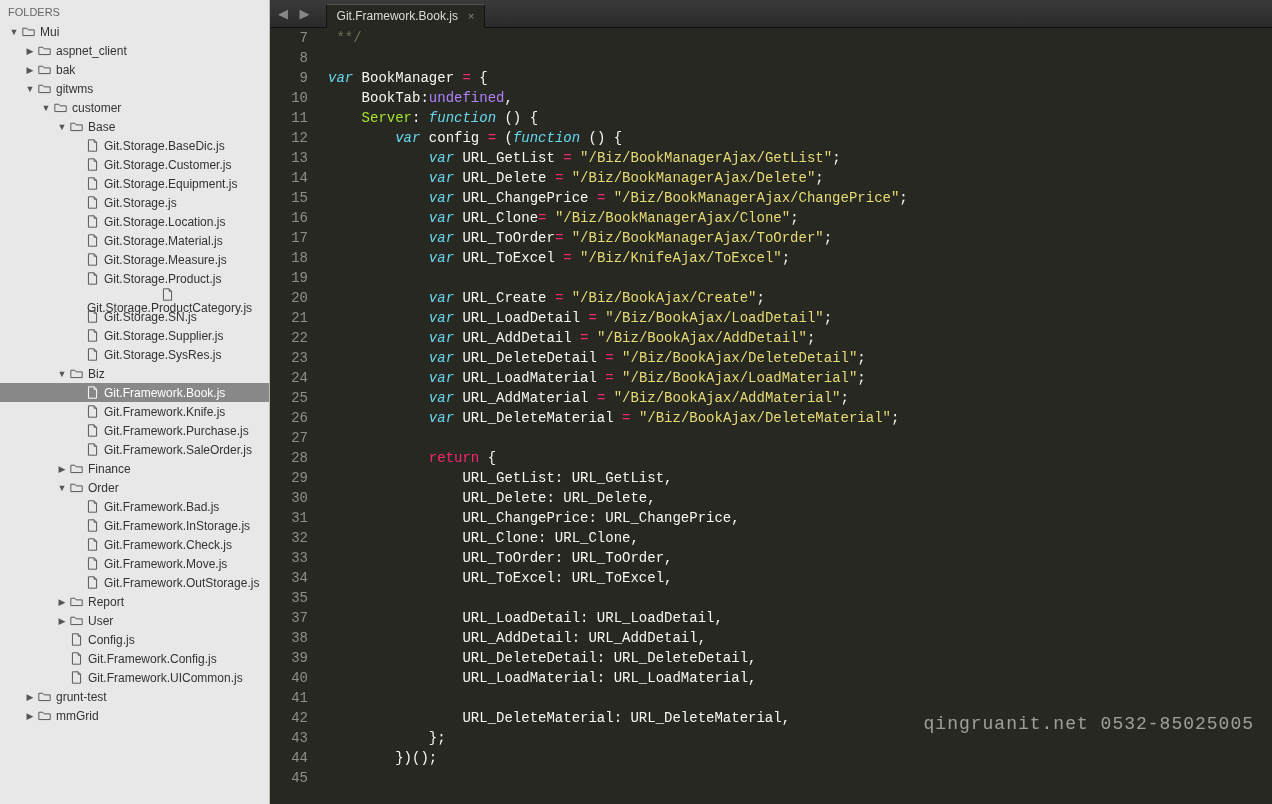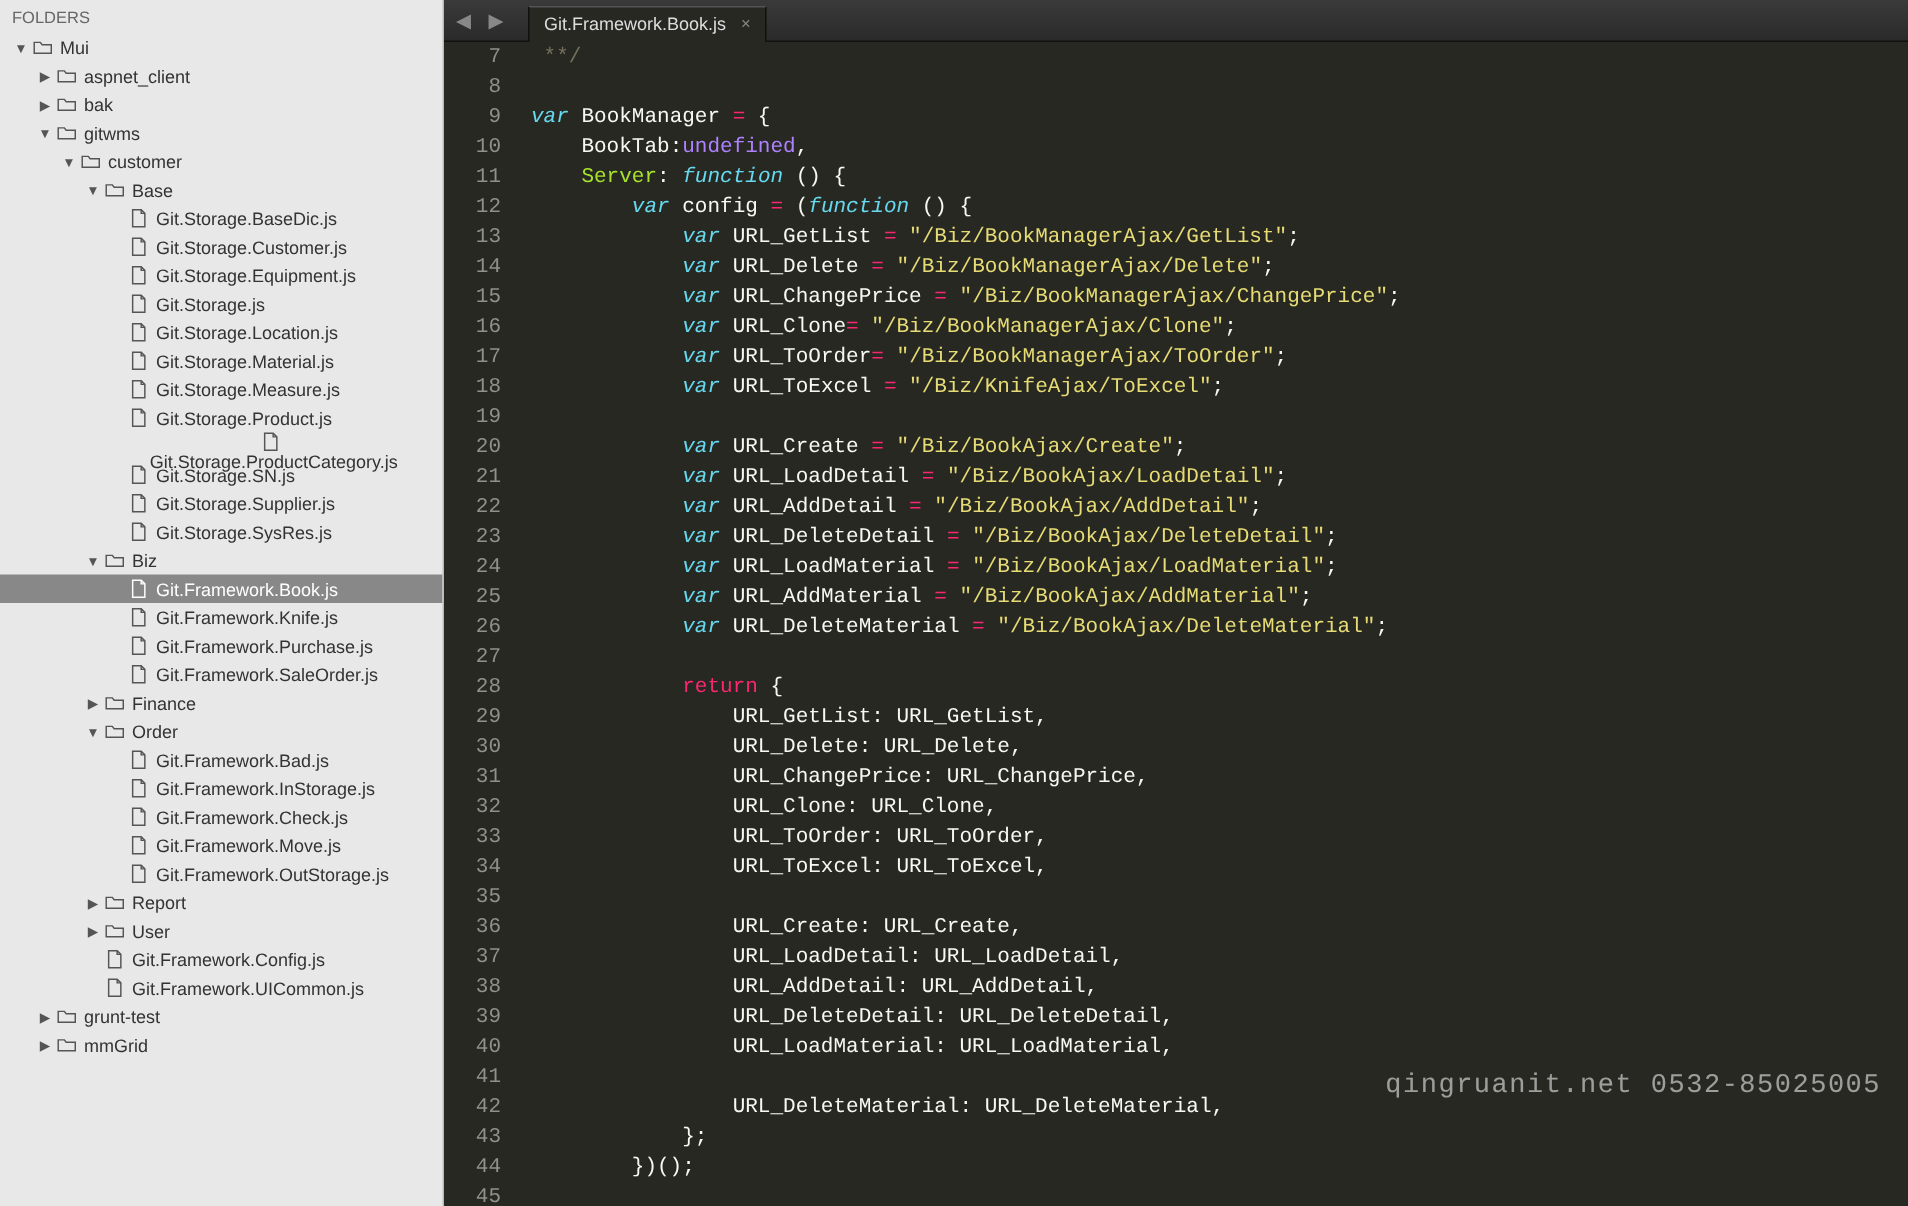--- a/index.html
+++ b/index.html
@@ -7,21 +7,21 @@
   font-family: "Segoe UI", Tahoma, sans-serif;
   font-size: 12px;
   background: #1e1e1e;
   color: #ccc;
   width: 1272px;
   height: 804px;
   overflow: hidden;
   display: flex;
 }
 .sidebar {
-  width: 296px;
+  width: 270px;
   background: #e8e8e8;
   color: #333;
   overflow-y: auto;
   border-right: 1px solid #bbb;
   padding: 4px 0;
 }
 .sidebar-header {
   font-size: 11px;
   color: #666;
   padding: 2px 8px 4px 8px;
@@ -441,20 +441,30 @@
         <span class="label">User</span>
       </div>
       <div class="tree-row" style="padding-left: 56px;">
         <span class="arrow"></span>
         <span class="icon">
           <svg viewBox="0 0 16 16">
             <path d="M3 1 h7 l3 3 v11 H3 z" fill="none" stroke="#555" stroke-width="1.2"></path>
             <path d="M10 1 v3 h3" fill="none" stroke="#555" stroke-width="1.2"></path>
           </svg>
         </span>
+        <span class="label">Config.js</span>
+      </div>
+      <div class="tree-row" style="padding-left: 56px;">
+        <span class="arrow"></span>
+        <span class="icon">
+          <svg viewBox="0 0 16 16">
+            <path d="M3 1 h7 l3 3 v11 H3 z" fill="none" stroke="#555" stroke-width="1.2"></path>
+            <path d="M10 1 v3 h3" fill="none" stroke="#555" stroke-width="1.2"></path>
+          </svg>
+        </span>
         <span class="label">Git.Framework.Config.js</span>
       </div>
       <div class="tree-row" style="padding-left: 56px;">
         <span class="arrow"></span>
         <span class="icon">
           <svg viewBox="0 0 16 16">
             <path d="M3 1 h7 l3 3 v11 H3 z" fill="none" stroke="#555" stroke-width="1.2"></path>
             <path d="M10 1 v3 h3" fill="none" stroke="#555" stroke-width="1.2"></path>
           </svg>
         </span>
@@ -601,24 +611,20 @@
         </div>
         <div class="code-line">
           <div class="gutter">34</div>
           <div class="code"><span>                URL_ToExcel: URL_ToExcel,</span></div>
         </div>
         <div class="code-line">
           <div class="gutter">35</div>
           <div class="code"></div>
         </div>
         <div class="code-line">
-          <div class="gutter">36</div>
-          <div class="code"><span>                URL_Create: URL_Create,</span></div>
-        </div>
-        <div class="code-line">
           <div class="gutter">37</div>
           <div class="code"><span>                URL_LoadDetail: URL_LoadDetail,</span></div>
         </div>
         <div class="code-line">
           <div class="gutter">38</div>
           <div class="code"><span>                URL_AddDetail: URL_AddDetail,</span></div>
         </div>
         <div class="code-line">
           <div class="gutter">39</div>
           <div class="code"><span>                URL_DeleteDetail: URL_DeleteDetail,</span></div>

